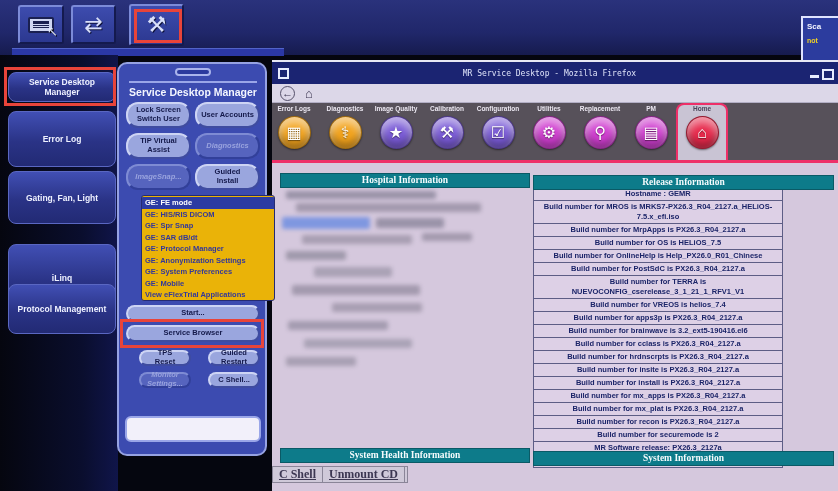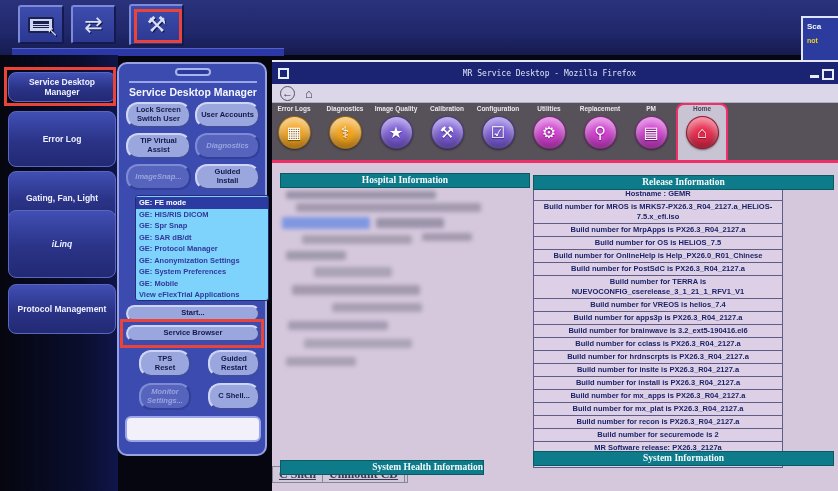--- a/index.html
+++ b/index.html
@@ -43,26 +43,26 @@
     border:2px solid #96a2e2; border-radius:10px; z-index:10; }
   .sdm-handle { left:56px; top:4px; width:36px; height:8px; border:2px solid #aab4ec; border-radius:5px; background:#2c3a9e; }
   .sdm-sep { left:10px; top:17px; width:128px; height:0; border-top:2px solid #9aa6e8; }
   .sdm-title { left:0; top:22px; width:148px; text-align:center; color:#f4f6ff; font-size:10.5px; font-weight:bold; }
   .btn { background:#9aa6de; color:#14194a; font-size:7.5px; font-weight:bold; text-align:center;
     border:2px solid; border-color:#cdd4f4 #3f4ca0 #3f4ca0 #cdd4f4; border-radius:12px;
     display:flex; align-items:center; justify-content:center; white-space:pre-line; line-height:1.15; cursor:pointer; }
   .btn.disabled { background:#5664be; color:#99a3de; border-color:#7e8bd4 #32409a #32409a #7e8bd4; font-style:italic; }
   .sdm-grid1 { left:7px; top:38px; width:134px; display:grid; grid-template-columns:65px 65px; gap:5px 4px; }
   .sdm-grid1 .btn { height:26px; }
-  .sdm-list { left:16px; top:131px; width:134px; height:106px; background:#7dd3fc; border:1px solid #252b72; border-radius:3px; padding:1px 0; overflow:hidden; }
+  .sdm-list { left:22px; top:131px; width:134px; height:106px; background:#eab308; border:1px solid #252b72; border-radius:3px; padding:1px 0; overflow:hidden; }
   .sdm-list .item { font-size:7.5px; font-weight:bold; color:#33389a; line-height:11.5px; padding:0 3px; white-space:nowrap; cursor:pointer; }
   .sdm-list .item.selected { background:#2c3ba2; color:#ffffff; }
   .sdm-wide { left:7px; width:134px; height:17px; }
   .sdm-grid2 { left:7px; top:286px; width:134px; display:grid; grid-template-columns:65px 65px; gap:6px 4px; }
-  .sdm-grid2 .btn { height:27px;margin-left:13px; }
+  .sdm-grid2 .btn { height:16px;margin-left:13px; }
   .sdm-input { left:6px; top:352px; width:136px; height:26px; background:#f2f0fa;
     border:2px solid #9aa6e8; border-radius:6px; font-size:9px; padding:0 4px; color:#222; }
 
   
   .ff-win { left:272px; top:60px; width:566px; height:431px; background:#d5c8dd; border-top:2px solid #e8e8f4; z-index:5; }
   .ff-titlebar { left:0; top:0; width:566px; height:22px; background:#1b2472; display:flex; align-items:center; }
   .ff-winicon { width:11px; height:11px; border:2px solid #e8ecff; background:#1b2472; margin-left:6px; }
   .ff-title { flex:1; text-align:center; color:#dfe4fa; font-size:8px; font-family:"DejaVu Sans Mono", monospace; }
   .ff-ctrl { display:flex; gap:5px; margin-right:4px; align-items:flex-end; }
   .ff-min { width:9px; height:3px; background:#e8ecff; }
@@ -118,21 +118,21 @@
 <div class="abs corner-widget">
   <div class="l1">Sca</div>
   <div class="l2">not</div>
 </div>
 
 <div class="abs left-col"></div>
 <div class="abs side-tab" style="top:72px;height:30px;">Service Desktop Manager</div>
 <div class="abs annot" style="left:4px;top:67px;width:112px;height:39px;"></div>
 <div class="abs side-tab" style="top:111px;height:56px;">Error Log</div>
 <div class="abs side-tab" style="top:171px;height:53px;">Gating, Fan, Light</div>
-<div class="abs side-tab" style="top:210px;height:68px;font-style:italic;">iLinq</div>
+<div class="abs side-tab" style="top:244px;height:68px;">iLinq</div>
 <div class="abs side-tab" style="top:284px;height:50px;">Protocol Management</div>
 
 <div class="abs ff-win">
   <div class="abs ff-titlebar">
     <div class="ff-winicon"></div>
     <div class="ff-title">MR Service Desktop - Mozilla Firefox</div>
     <div class="ff-ctrl">
       <div class="ff-min"></div>
       <div class="ff-restore"></div>
     </div>
@@ -235,21 +235,21 @@
       <div class="rel-row">Build number for insite is PX26.3_R04_2127.a</div>
       <div class="rel-row">Build number for install is PX26.3_R04_2127.a</div>
       <div class="rel-row">Build number for mx_apps is PX26.3_R04_2127.a</div>
       <div class="rel-row">Build number for mx_plat is PX26.3_R04_2127.a</div>
       <div class="rel-row">Build number for recon is PX26.3_R04_2127.a</div>
       <div class="rel-row">Build number for securemode is 2</div>
       <div class="rel-row">MR Software release: PX26.3_2127a</div>
       <div class="rel-row teal">Install In Spec Key : Installed</div>
     </div>
 
-    <div class="abs teal-hdr" style="left:8px;top:297px;width:204px;text-align:right;">System Health Information</div>
+    <div class="abs teal-hdr" style="left:8px;top:285px;width:250px;">System Health Information</div>
     <div class="abs teal-hdr" style="left:261px;top:288px;width:301px;">System Information</div>
 
     <div class="abs footer-box">
       <div class="footer-btn">C Shell</div>
       <div class="footer-btn">Unmount CD</div>
     </div>
   </div>
 </div>
 
 <div class="abs sdm-panel">

